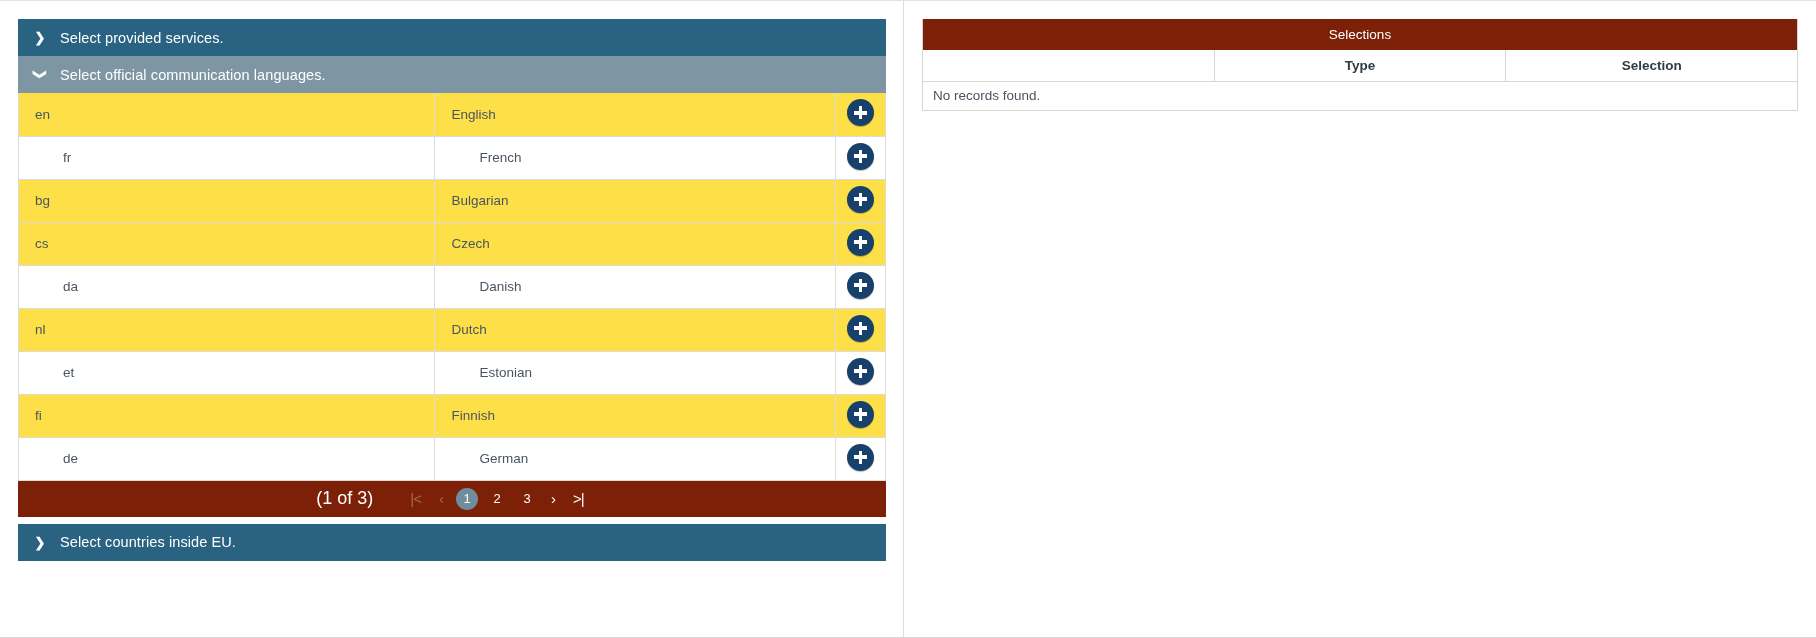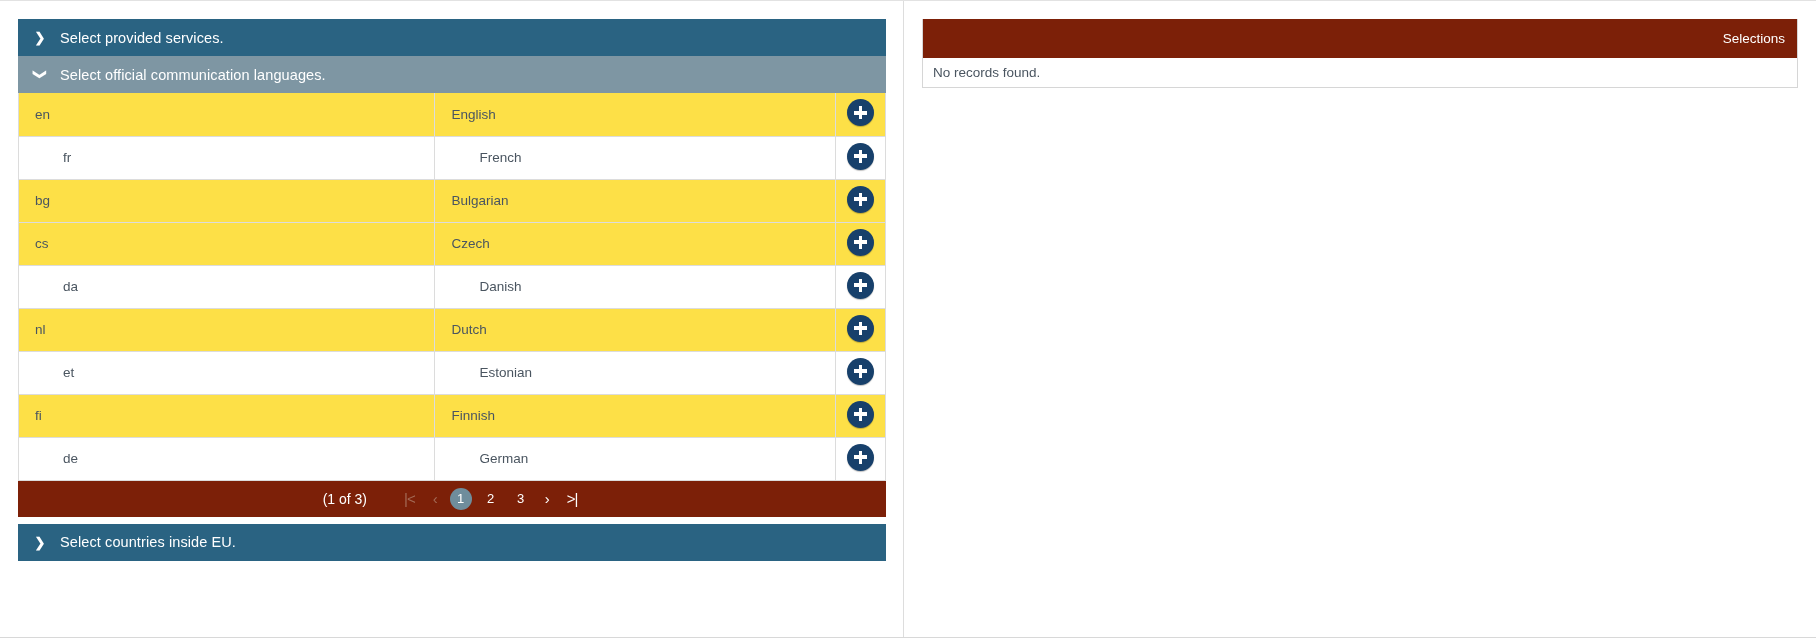--- a/index.html
+++ b/index.html
@@ -114,21 +114,21 @@
     height: 36px;
     background: #7c2008;
     border-left: 1px solid #7c2008;
     display: flex;
     align-items: center;
     justify-content: center;
     gap: 8px;
     color: #ffffff;
     font-size: 13px;
   }
-  .pag-count { margin-right: 24px; font-size: 14px; }
+  .pag-count { margin-right: 24px; font-size: 18px; }
   .pag-arrow {
     font-size: 15px;
     padding: 0 5px;
     cursor: pointer;
     line-height: 1;
     letter-spacing: -1px;
   }
   .pag-arrow.disabled { color: #a36a56; cursor: default; }
   .pag-page {
     min-width: 22px;
@@ -154,23 +154,23 @@
     border-collapse: collapse;
     table-layout: fixed;
     border: 1px solid #d6d6d6;
     border-top: none;
   }
   .sel-title {
     background: #7c2008;
     color: #ffffff;
     font-size: 13.5px;
     font-weight: normal;
-    text-align: right;
+    text-align: center;
     height: 31px;
-    padding: 12px;
+    padding: 0;
   }
   .sel-table th.sel-col {
     height: 31px;
     background: #ffffff;
     color: #333b42;
     font-size: 13.5px;
     font-weight: bold;
     border-right: 1px solid #d6d6d6;
     border-bottom: 1px solid #d6d6d6;
     text-align: center;
@@ -302,20 +302,25 @@
 
       </div>
     </div>
 
     <div class="right-panel">
       <table class="sel-table">
         <thead>
           <tr>
             <th class="sel-title" colspan="3">Selections</th>
           </tr>
+          <tr>
+            <th class="sel-col" style="width:33.4%"></th>
+            <th class="sel-col" style="width:33.3%">Type</th>
+            <th class="sel-col" style="width:33.3%">Selection</th>
+          </tr>
         </thead>
         <tbody>
           <tr>
             <td class="sel-empty" colspan="3">No records found.</td>
           </tr>
         </tbody>
       </table>
     </div>
 
   </div>

